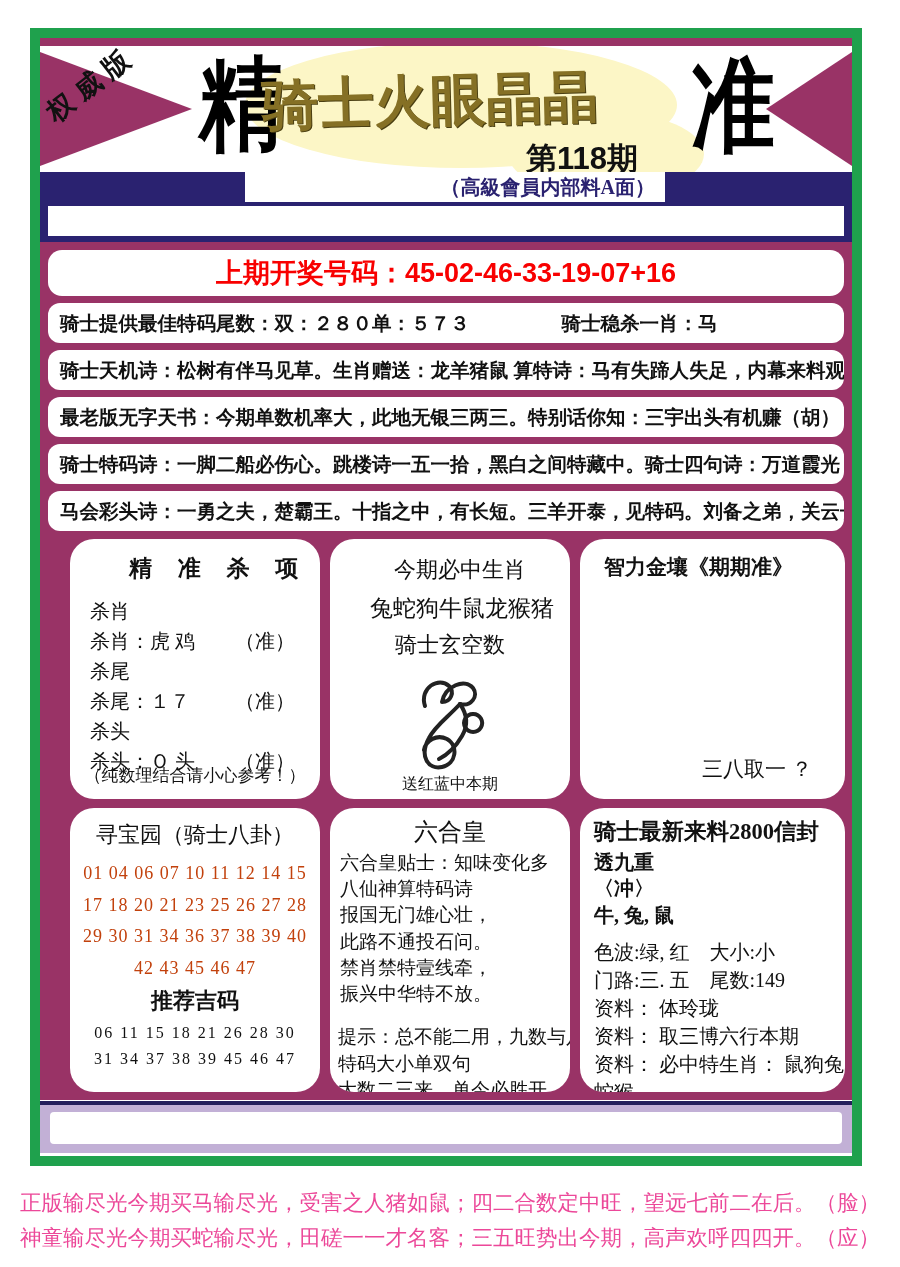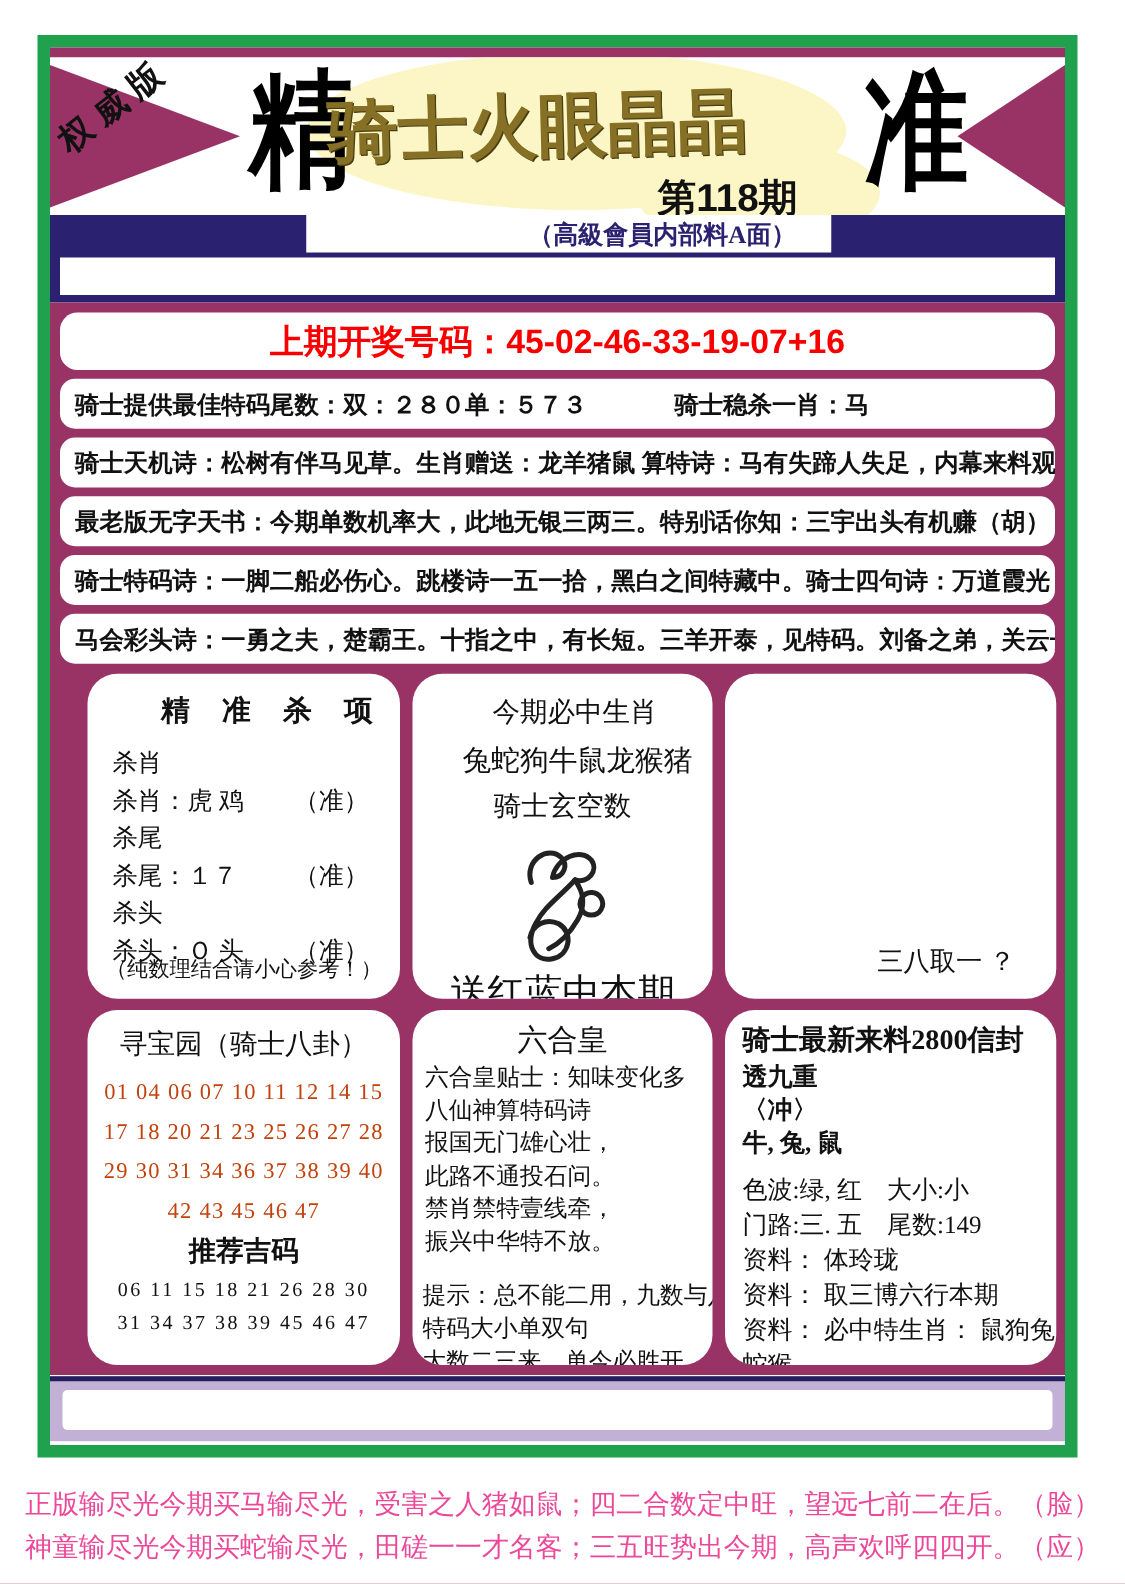--- a/index.html
+++ b/index.html
@@ -32,48 +32,48 @@
   .big-left{left:150px;top:8px;}
   .big-right{left:642px;top:10px;}
   .gold-title{position:absolute;left:222px;top:18px;font-size:56px;font-weight:bold;
     color:#857025;white-space:nowrap;z-index:4;transform:rotate(-1.5deg);
     text-shadow:1px 1px 0 #4a3f12;}
   .issue{position:absolute;left:486px;top:92px;font-size:31px;font-weight:bold;
     font-family:"Liberation Sans","DejaVu Sans",sans-serif;z-index:5;}
   
   .navy{position:relative;height:70px;background:#2a2270;}
   .member-box{position:absolute;left:205px;top:0;width:420px;height:30px;background:#ffffff;
-    display:flex;align-items:center;justify-content:flex-end;padding-right:28px;box-sizing:border-box;
+    display:flex;align-items:center;justify-content:flex-end;padding-right:10px;box-sizing:border-box;
     color:#2a2270;font-weight:bold;font-size:20px;}
   .navy-inset{position:absolute;left:8px;right:8px;top:34px;height:30px;background:#ffffff;}
   
   .main{position:relative;background:#993366;height:858px;padding-top:8px;box-sizing:border-box;}
   .row-box{background:#ffffff;border-radius:12px;margin:0 8px 7px;height:40px;
     display:flex;align-items:center;padding:0 12px;font-size:19.5px;font-weight:bold;
     white-space:nowrap;overflow:hidden;}
   .red-box{height:46px;border-radius:14px;justify-content:center;color:#f80000;
     font-size:27px;font-family:"Liberation Sans","DejaVu Sans",sans-serif;}
-  .tail-right{margin-left:70px;text-align:center;}
+  .tail-right{margin-left:92px;text-align:center;}
   .grid{display:flex;gap:10px;margin:0 7px 0 30px;}
   .grid1{height:260px;margin-top:8px;}
   .grid2{height:284px;margin-top:9px;}
   .card{background:#ffffff;border-radius:24px;position:relative;box-sizing:border-box;overflow:hidden;}
   .colA{width:250px;}
   .colB{width:240px;}
   .colC{flex:1;}
   
   .cardA-title{text-align:center;margin-top:14px;font-size:23px;font-weight:bold;letter-spacing:10px;padding-left:47px;}
   .cardA-lines{margin:12px 0 0 20px;font-size:20px;line-height:1.5;}
   .cardA-foot{position:absolute;bottom:12px;width:100%;text-align:center;font-size:17px;}
   
   .cardB{text-align:center;}
   .cardB-title{margin-top:16px;font-size:22px;margin-left:20px;}
   .cardB-zod{margin-top:8px;font-size:23px;padding-left:24px;}
   .cardB-sub{margin-top:6px;font-size:22px;}
-  .cardB-foot{font-size:30px;}
+  .cardB-foot{font-size:16px;}
   .scribble{display:block;margin:2px auto 0;}
   
   .cardC-title{margin:14px 0 0 24px;font-size:21px;font-weight:bold;}
   .cardC-foot{position:absolute;bottom:16px;left:46%;font-size:21px;}
   
   .cardD{text-align:center;}
   .cardD-title{margin-top:12px;font-size:22px;}
   .cardD-nums{margin-top:8px;font-size:18px;line-height:1.75;letter-spacing:1px;color:#c2410c;}
   .cardD-lucky{margin-top:2px;font-size:22px;font-weight:bold;}
   .cardD-lucky-rows{margin-top:4px;font-size:16px;line-height:1.6;letter-spacing:2px;}
@@ -169,20 +169,21 @@
             <path d="M30 44 C24 26 44 14 54 24 C60 30 56 40 47 40 C50 24 70 16 78 26 C84 34 76 45 65 42"></path>
             <path d="M65 42 C52 56 40 64 34 76 C24 94 33 108 47 105 C61 102 64 84 52 77 C42 72 31 78 29 88"></path>
             <path d="M65 42 C72 52 74 62 67 74 C60 86 52 93 44 97"></path>
             <path d="M78 52 a9 9 0 1 0 0.2 0"></path>
           </g>
         </svg>
         <div class="cardB-foot">送红蓝中本期</div>
       </div>
 
       <div class="card colC">
+        <div class="cardC-title">智力金壤《期期准》</div>
         <div class="cardC-foot">三八取一 ？</div>
       </div>
     </div>
 
     <div class="grid grid2">
       <div class="card colA cardD">
         <div class="cardD-title">寻宝园（骑士八卦）</div>
         <div class="cardD-nums">
           <div>01 04 06 07 10 11 12 14 15</div>
           <div>17 18 20 21 23 25 26 27 28</div>

